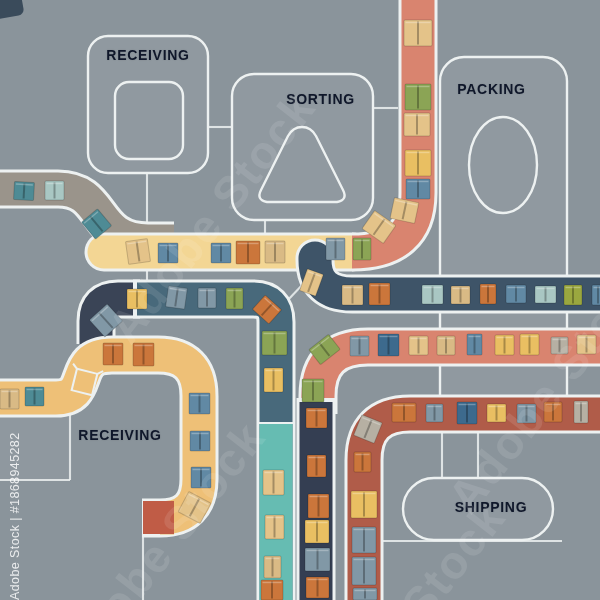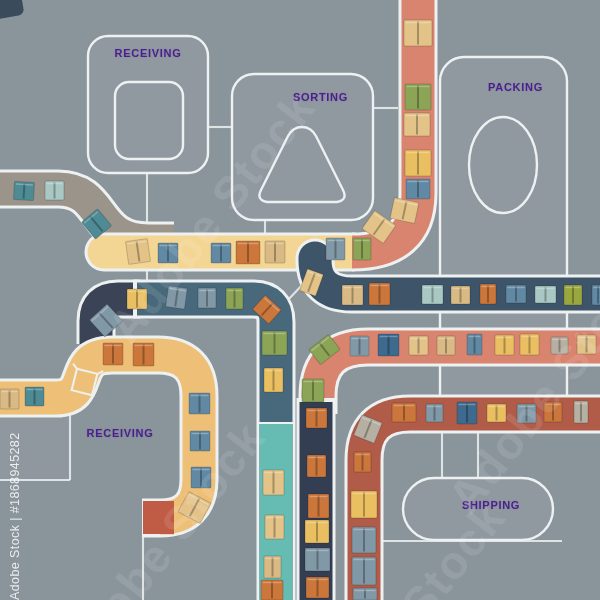--- a/index.html
+++ b/index.html
@@ -1,20 +1,20 @@
 <!DOCTYPE html>
 <html><head>
 <meta charset="utf-8">
 <style>
   html,body{margin:0;padding:0;background:#666;}
   #stage{position:relative;width:600px;height:600px;overflow:hidden;background:#8a949b;
          font-family:"Liberation Sans",sans-serif;}
   #scene-svg{position:absolute;left:0;top:0;}
-  .zone-label{position:absolute;text-align:center;color:#4c1d95;font-weight:700;
-              font-size:11px;letter-spacing:.7px;text-shadow:0 0 2px rgba(0,0,0,.12);}
+  .zone-label{position:absolute;text-align:center;color:#0f172a;font-weight:700;
+              font-size:14px;letter-spacing:.7px;text-shadow:0 0 2px rgba(0,0,0,.12);}
   .wm-diag{position:absolute;white-space:nowrap;color:#ffffff;opacity:.10;font-weight:700;
            font-size:46px;letter-spacing:2px;transform:rotate(-52deg);pointer-events:none;}
   .wm-side{position:absolute;left:8px;top:600px;transform-origin:0 0;transform:rotate(-90deg);
            color:rgba(255,255,255,.82);font-size:12.5px;letter-spacing:.4px;white-space:nowrap;}
 </style>
 </head>
 <body>
 
 <div id="stage">
   <svg id="scene-svg" width="600" height="600" viewBox="0 0 600 600">
@@ -457,21 +457,21 @@
       <g transform="translate(84.5 382) rotate(14)">
         <rect x="-10.5" y="-11" width="21" height="22" fill="none" stroke="#edf1f1" stroke-width="2"></rect>
         <line x1="-10.5" y1="-11" x2="-15.5" y2="-15" stroke="#edf1f1" stroke-width="2"></line>
         <line x1="10.5" y1="-11" x2="15.5" y2="-15" stroke="#edf1f1" stroke-width="2"></line>
       </g>
       <line x1="259" y1="423" x2="293" y2="423" stroke="#edf1f1" stroke-width="2.1"></line>
     </svg>
 
   <div class="zone-label" style="left:88px;top:47px;width:120px;">RECEIVING</div>
   <div class="zone-label" style="left:250px;top:91px;width:141px;">SORTING</div>
-  <div class="zone-label" style="left:464px;top:81px;width:103px;">PACKING</div>
+  <div class="zone-label" style="left:440px;top:81px;width:103px;">PACKING</div>
   <div class="zone-label" style="left:403px;top:499px;width:176px;">SHIPPING</div>
   <div class="zone-label" style="left:40px;top:427px;width:160px;">RECEIVING</div>
 
   <div class="wm-diag" style="left:10px;top:520px;">Adobe Stock</div>
   <div class="wm-diag" style="left:250px;top:600px;">Adobe Stock</div>
   <div class="wm-diag" style="left:400px;top:360px;">Adobe Stock</div>
   <div class="wm-diag" style="left:60px;top:190px;">Adobe Stock</div>
 
   <div class="wm-side">Adobe Stock | #1868945282</div>
 </div>

